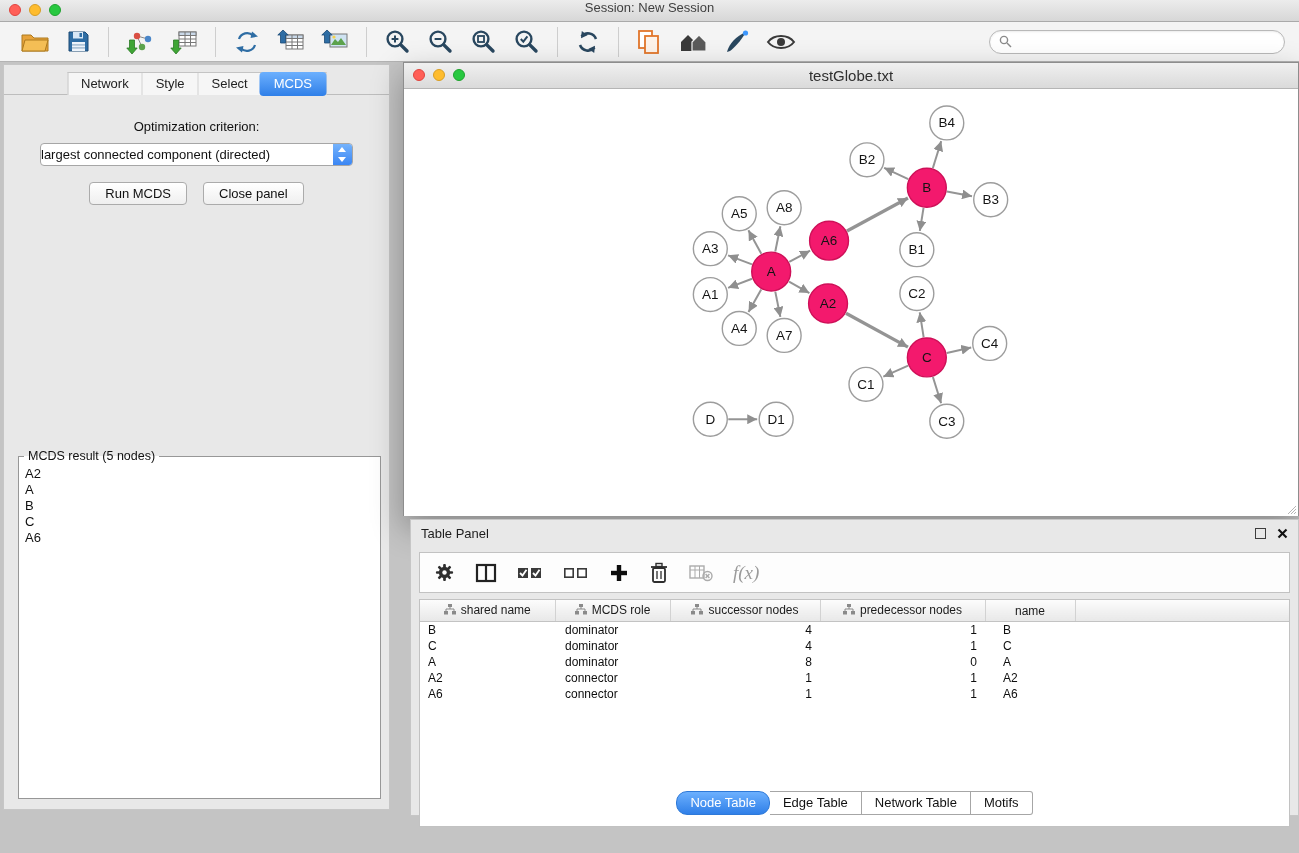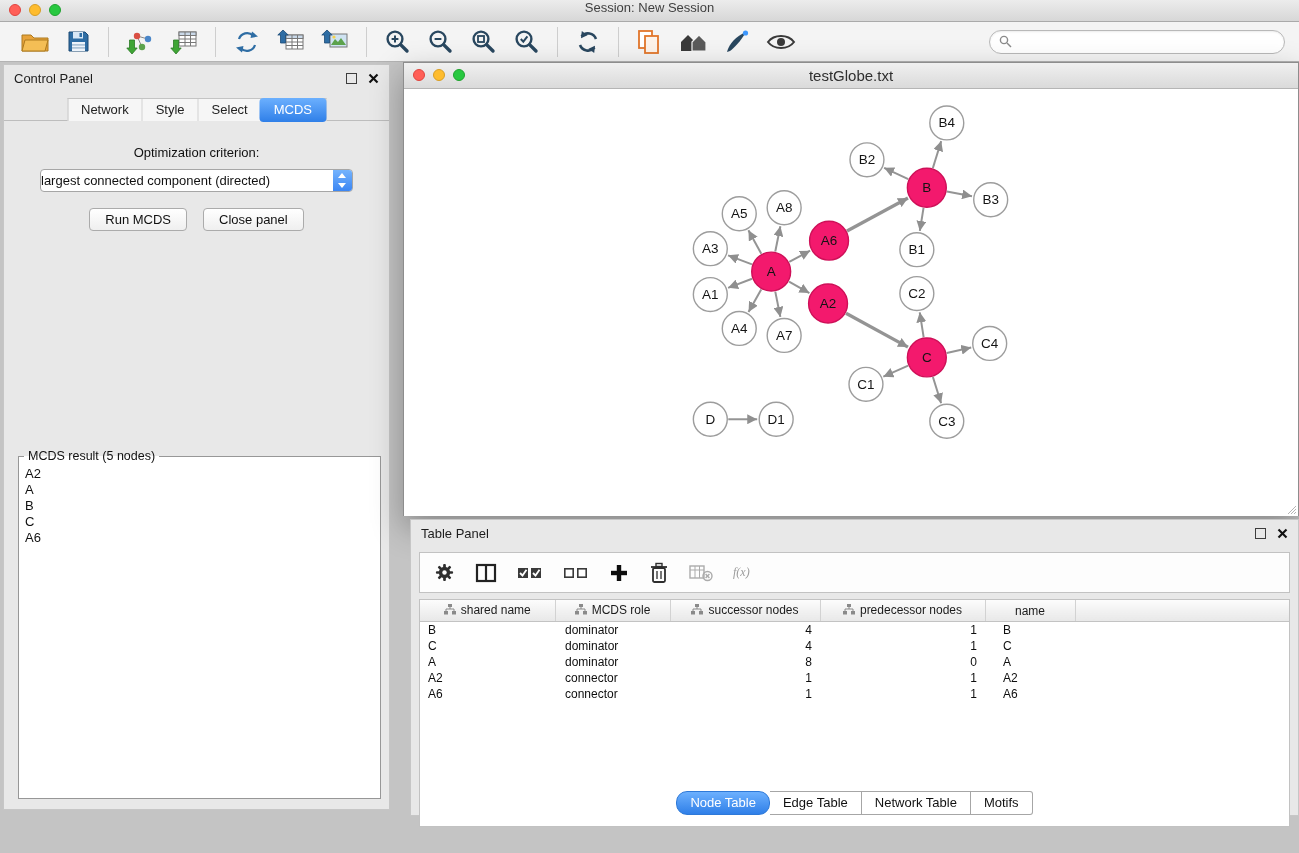--- a/index.html
+++ b/index.html
@@ -59,21 +59,21 @@
   .net-lights{position:absolute;left:9px;top:6px;display:flex;gap:8px;}
   .net-title{flex:1;text-align:center;font-size:15px;color:#2f2f2f;}
   .net-canvas{position:relative;height:427px;background:#fff;}
   .net-canvas svg.graph{position:absolute;left:0;top:0;}
   .grip{position:absolute;right:1px;bottom:1px;}
   
   #table-panel{left:410px;top:519px;width:889px;height:297px;}
   .tp-toolbar{position:absolute;left:8px;right:8px;top:32px;height:41px;background:#fdfdfd;border:1px solid #c2c2c2;
               display:flex;align-items:center;padding:0 14px;gap:20px;box-sizing:border-box;}
   .tpb{background:none;border:none;padding:0;cursor:pointer;display:flex;align-items:center;}
-  .fx{font-family:"Liberation Serif","DejaVu Serif",serif;font-style:italic;font-size:12px;color:#9b9b9b;}
+  .fx{font-family:"Liberation Serif","DejaVu Serif",serif;font-style:italic;font-size:19px;color:#9b9b9b;}
   .tp-table-wrap{position:absolute;left:8px;right:8px;top:79px;height:228px;background:#fff;border:1px solid #c2c2c2;
                  overflow:hidden;box-sizing:border-box;}
   .tp-table-wrap table{border-collapse:collapse;width:100%;table-layout:fixed;}
   .tp-table-wrap th{height:21px;background:linear-gradient(#fcfcfc,#e8e8e8);border-bottom:1px solid #c3c3c3;
                     border-right:1px solid #d2d2d2;font-size:12px;font-weight:normal;color:#1b1b1b;text-align:center;padding:0;}
   .tp-table-wrap th:last-child{border-right:none;}
   .col-icon{display:inline-block;vertical-align:-1px;margin-right:5px;}
   .tp-table-wrap td{height:16px;font-size:12px;color:#0e0e0e;padding:0 0 0 8px;white-space:nowrap;overflow:hidden;}
   td.col1{padding-left:10px;}
   td.col2,td.col3{text-align:right;padding-right:8px;}
@@ -240,30 +240,20 @@
     <div class="search-wrap">
       <svg width="13" height="13" viewBox="0 0 13 13">
         <circle cx="5" cy="5" r="3.6" fill="none" stroke="#8a8a8a" stroke-width="1.4"></circle>
         <line x1="8" y1="8" x2="12" y2="12" stroke="#8a8a8a" stroke-width="1.4"></line>
       </svg>
       <input value="" style="">
     </div>
   </div>
 
   <div class="panel" id="control-panel">
-    <div class="panel-header">
-      <span>Control Panel</span>
-      <span class="panel-btns">
-        <span class="float-btn"></span>
-        <svg width="11" height="11" viewBox="0 0 11 11" style="cursor:pointer">
-          <line x1="1.5" y1="1.5" x2="9.5" y2="9.5" stroke="#111" stroke-width="2.2"></line>
-          <line x1="9.5" y1="1.5" x2="1.5" y2="9.5" stroke="#111" stroke-width="2.2"></line>
-        </svg>
-      </span>
-    </div>
     <div class="cp-tabs-row">
       <div class="cp-tabs">
         <span class="cp-tab">Network</span>
         <span class="cp-tab">Style</span>
         <span class="cp-tab">Select</span>
         <span class="cp-tab active">MCDS</span>
       </div>
     </div>
     <div class="opt-label">Optimization criterion:</div>
     <div class="dropdown">

